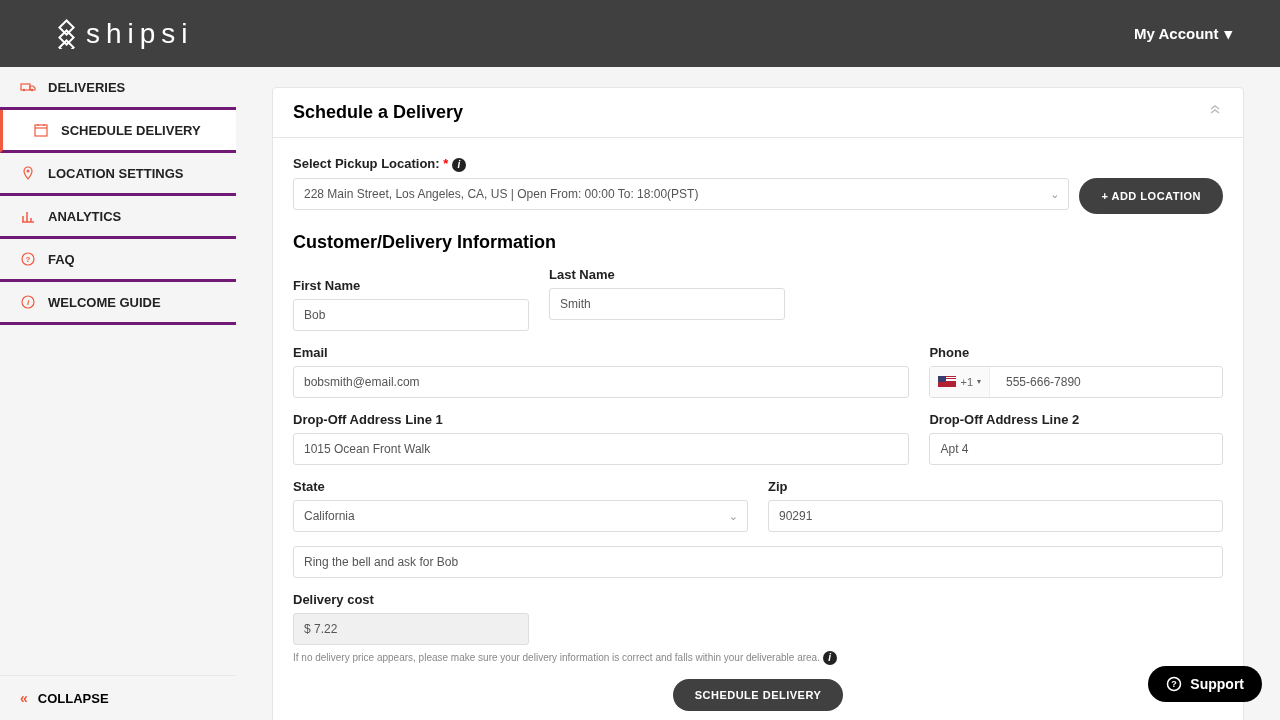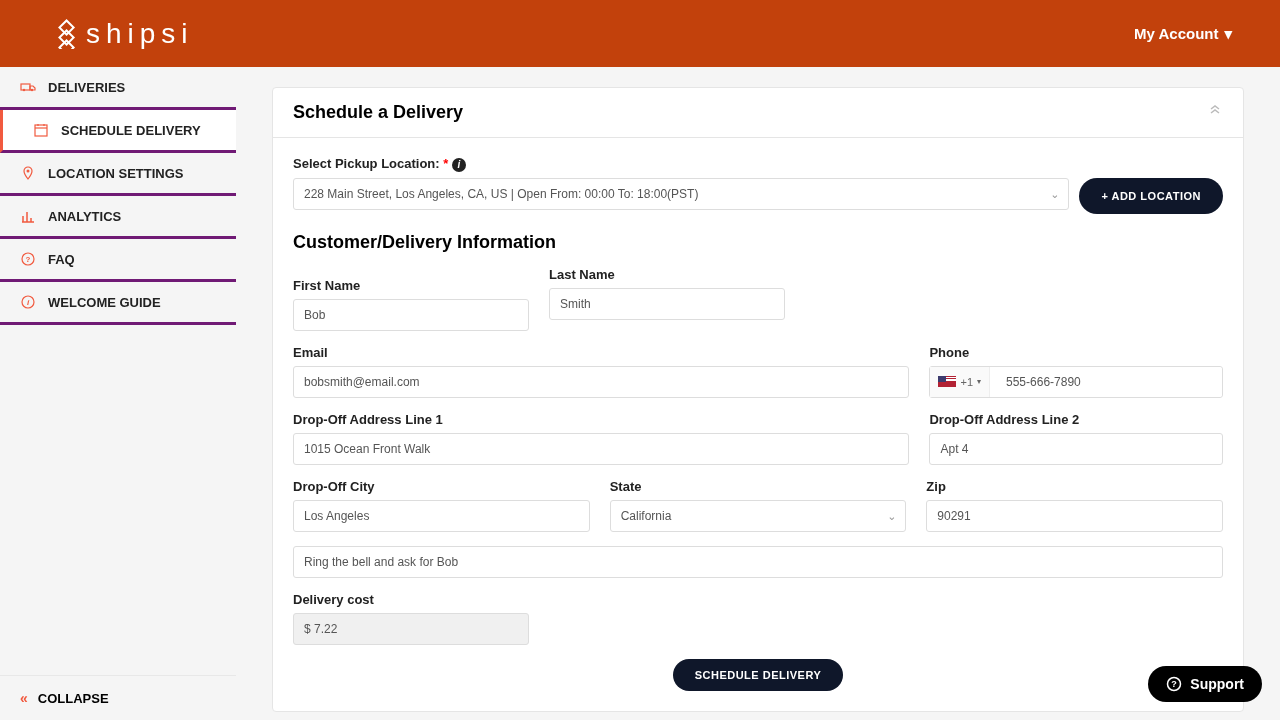--- a/index.html
+++ b/index.html
@@ -1,18 +1,18 @@
 <!DOCTYPE html>
 <html><head>
 <meta charset="utf-8">
 <style>
 * { margin: 0; padding: 0; box-sizing: border-box; }
 body { font-family: -apple-system, BlinkMacSystemFont, "Segoe UI", Arial, sans-serif; background: #f5f5f5; width: 1280px; height: 720px; overflow: hidden; }
 
-.header { background: #c2410c; height: 67px; display: flex; align-items: center; justify-content: space-between; padding: 0 48px 0 48px; gap: 21px; }
+.header { background: #404040; height: 67px; display: flex; align-items: center; justify-content: space-between; padding: 0 48px 0 48px; gap: 21px; }
 .logo { display: flex; align-items: center; gap: 8px; }
 .logo-icon { width: 30px; height: 30px; }
 .logo-text { color: #fff; font-size: 28px; font-weight: 300; letter-spacing: 6px; }
 .account { color: #fff; font-size: 15px; font-weight: 600; cursor: pointer; display: flex; align-items: center; gap: 6px; }
 
 .main { display: flex; height: calc(720px - 67px); }
 
 .sidebar { width: 236px; background: #f5f5f5; display: flex; flex-direction: column; }
 .nav-item { display: flex; align-items: center; gap: 12px; padding: 12px 20px; cursor: pointer; font-size: 13px; font-weight: 700; color: #222; border-bottom: 3px solid #701a75; }
 .nav-item.active { background: #fff; border-left: 3px solid #f15a3f; padding-left: 30px; }
@@ -31,21 +31,21 @@
 
 .row { display: flex; gap: 20px; margin-bottom: 14px; }
 .col { flex: 1; }
 
 .select-wrap { position: relative; }
 select, input[type="text"], .readonly-box { width: 100%; height: 32px; border: 1px solid #ddd; border-radius: 3px; padding: 8px 10px; font-size: 12px; color: #555; background: #fff; }
 select { appearance: none; padding-right: 28px; }
 .chevron-down { position: absolute; right: 10px; top: 50%; transform: translateY(-50%); pointer-events: none; color: #999; font-size: 11px; }
 .readonly-box { background: #f0f0f0; display: flex; align-items: center; }
 
-.btn-primary { background: #0f172a; color: #fff; border: none; border-radius: 20px; padding: 10px 22px; font-size: 11px; font-weight: 600; letter-spacing: 0.5px; cursor: pointer; }
+.btn-primary { background: #404040; color: #fff; border: none; border-radius: 20px; padding: 10px 22px; font-size: 11px; font-weight: 600; letter-spacing: 0.5px; cursor: pointer; }
 .btn-add { height: 36px; }
 
 .pickup-row { display: flex; gap: 10px; align-items: flex-start; margin-bottom: 18px; }
 .pickup-row .select-wrap { flex: 1; }
 
 .section-title { font-size: 18px; font-weight: 700; margin-bottom: 14px; }
 
 .phone-input { display: flex; border: 1px solid #ddd; border-radius: 3px; height: 32px; align-items: center; }
 .phone-prefix { display: flex; align-items: center; gap: 4px; padding: 0 8px; border-right: 1px solid #eee; font-size: 11px; color: #666; height: 100%; background: #fafafa; }
 .flag { width: 18px; height: 11px; background: linear-gradient(to bottom, #b22234 0%, #b22234 8%, #fff 8%, #fff 16%, #b22234 16%, #b22234 24%, #fff 24%, #fff 32%, #b22234 32%, #b22234 40%, #fff 40%, #fff 48%, #b22234 48%); position: relative; }
@@ -204,24 +204,20 @@
             <input type="text" value="1015 Ocean Front Walk" style="">
           </div>
           <div class="col">
             <label class="field-label">Drop-Off Address Line 2</label>
             <input type="text" value="Apt 4" style="">
           </div>
         </div>
 
         <div class="row">
           <div class="col">
-            <label class="field-label">Drop-Off City</label>
-            <input type="text" value="Los Angeles" style="">
-          </div>
-          <div class="col">
             <label class="field-label">State</label>
             <div class="select-wrap">
               <select>
                 <option>California</option>
               </select>
               <span class="chevron-down">⌄</span>
             </div>
           </div>
           <div class="col">
             <label class="field-label">Zip</label>
@@ -232,20 +228,24 @@
         <div class="row">
           <div class="col">
             <input type="text" value="Ring the bell and ask for Bob" style="">
           </div>
         </div>
 
         <div style="max-width:236px;">
           <label class="field-label">Delivery cost</label>
           <div class="readonly-box">$ 7.22</div>
         </div>
+        <div class="helper-text">
+          <span>If no delivery price appears, please make sure your delivery information is correct and falls within your deliverable area.</span>
+          <span class="info-icon">i</span>
+        </div>
 
         <div class="center">
           <button class="btn-primary">SCHEDULE DELIVERY</button>
         </div>
       </div>
     </div>
   </div>
 </div>
 
 <div class="support-btn">

